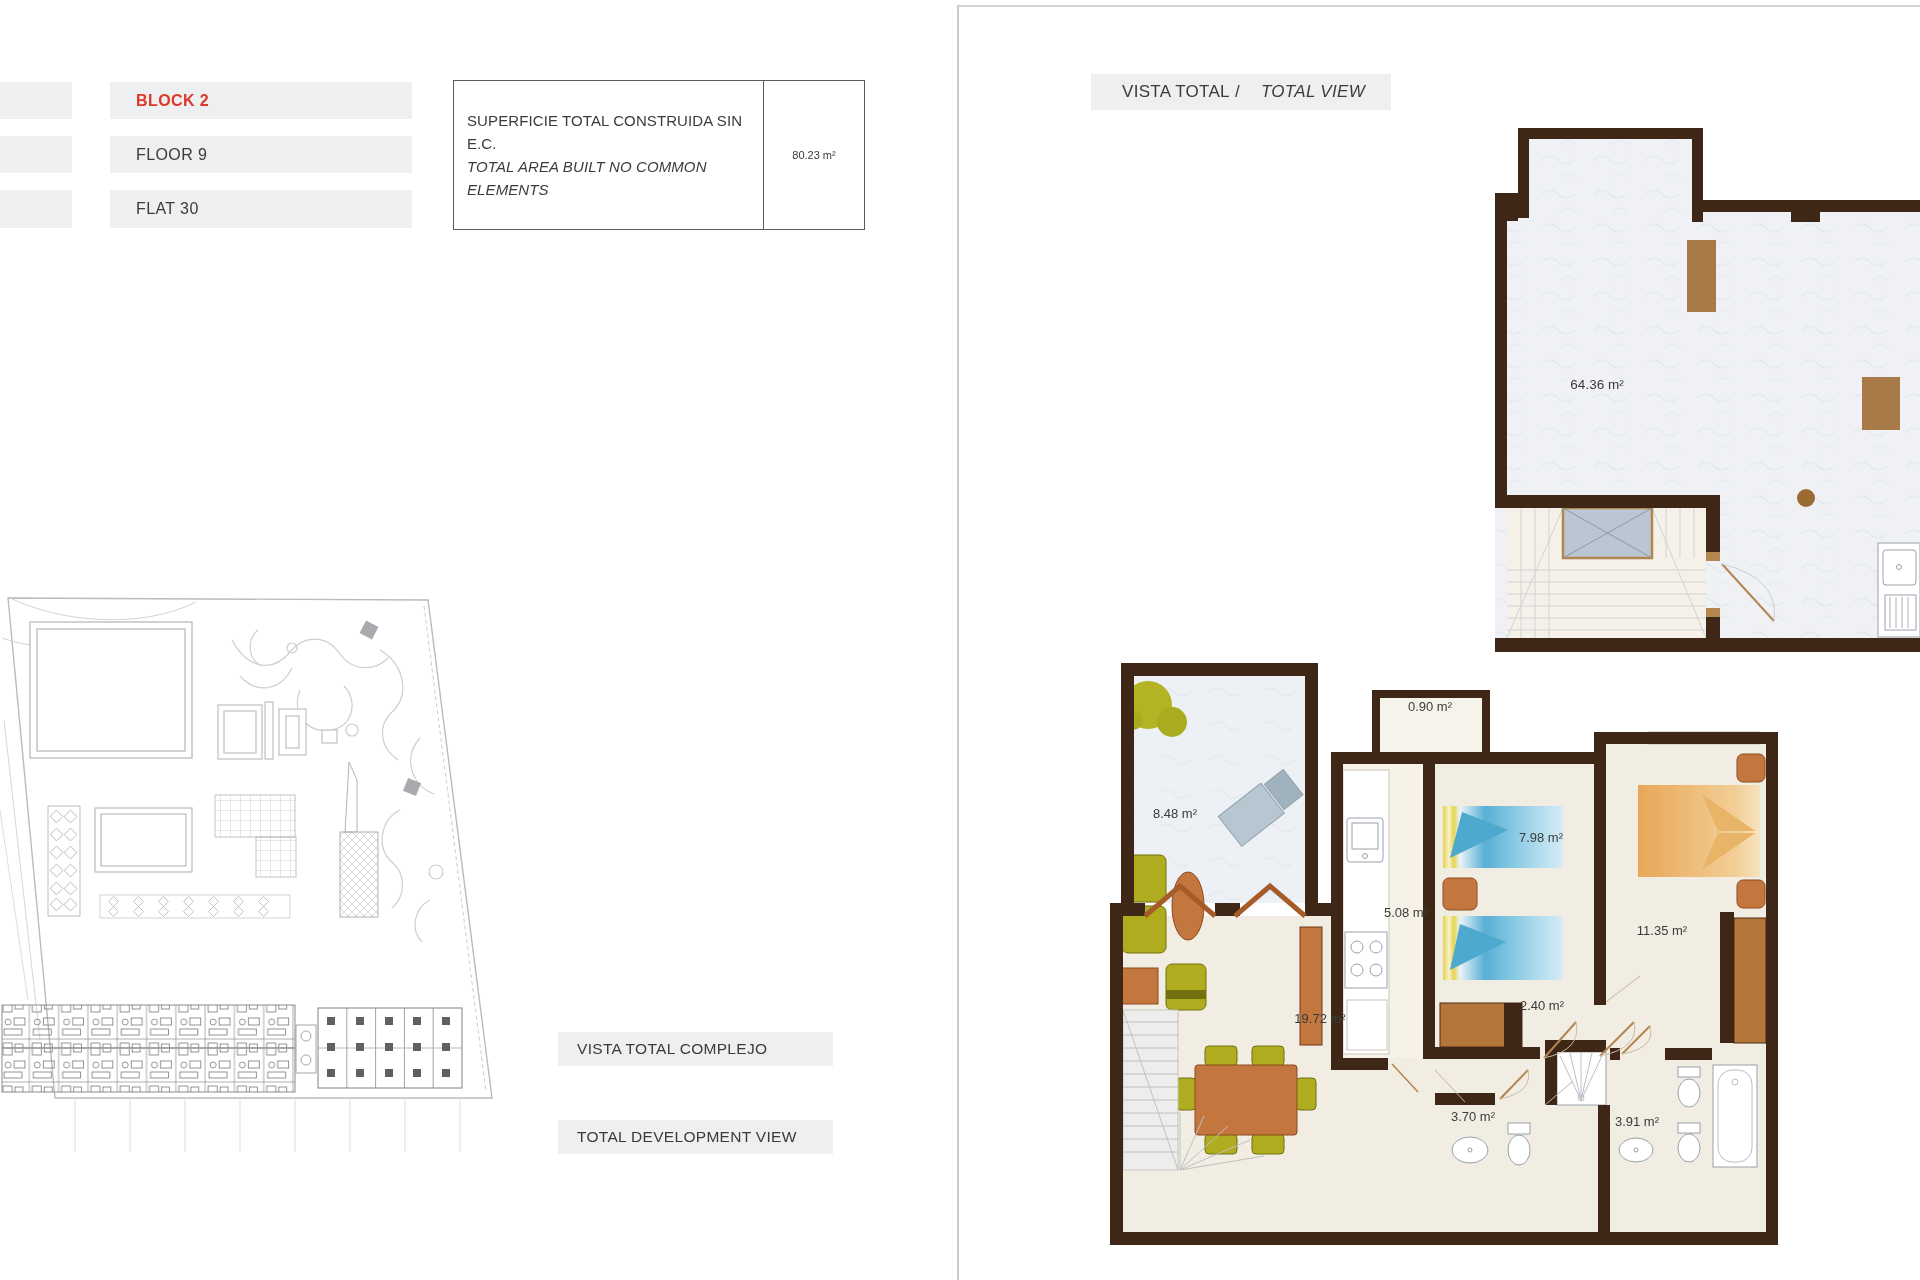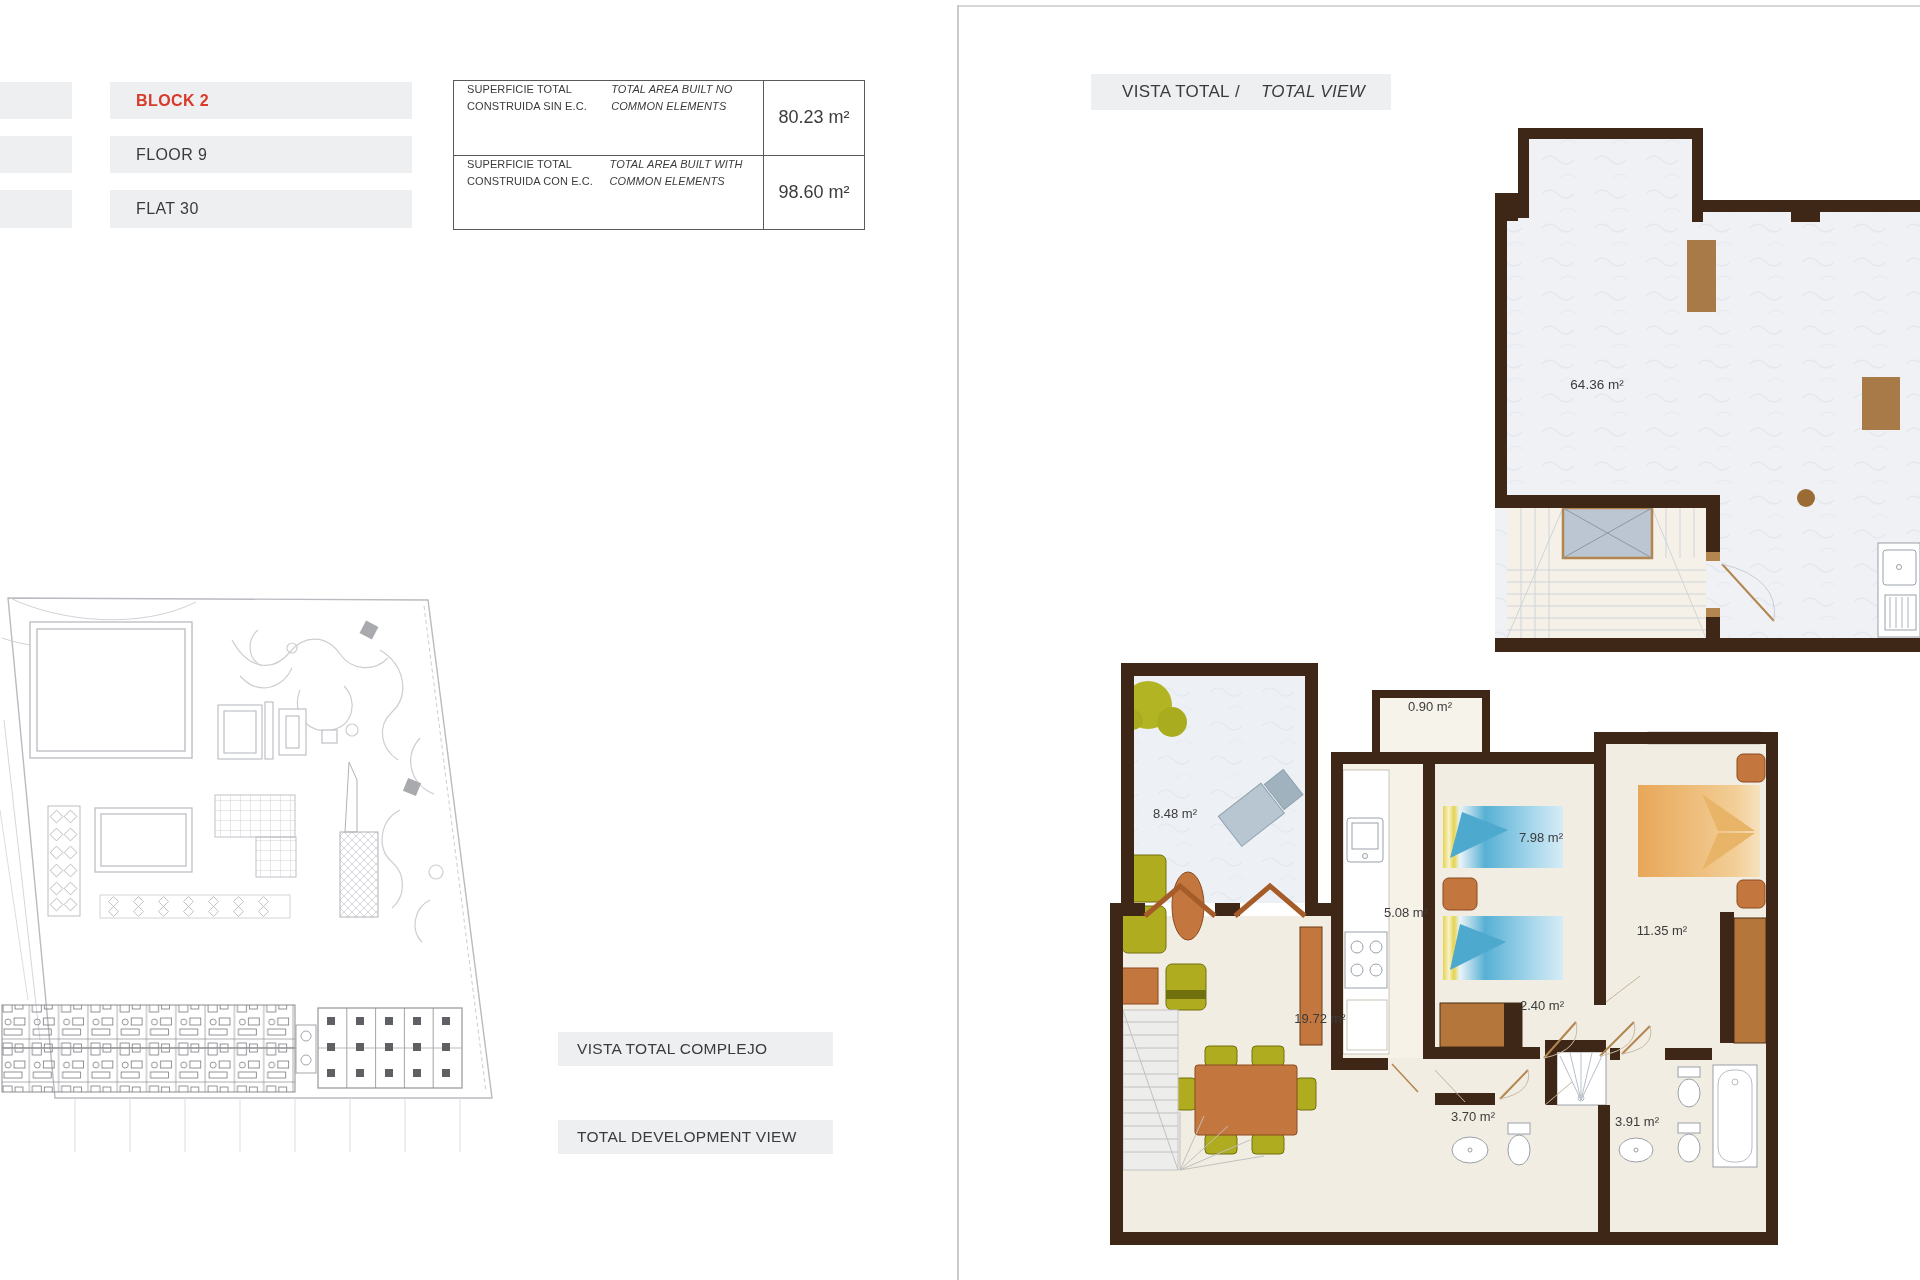--- a/index.html
+++ b/index.html
@@ -9,25 +9,25 @@
   .bar{position:absolute;background:#EEEFF1;display:flex;align-items:center;
        box-sizing:border-box;color:#3B3B3B;}
   .selector-bar{left:110px;width:302px;height:37px;padding-left:26px;
        font-size:16px;letter-spacing:.4px;}
   .stub{position:absolute;left:0;width:72px;height:37px;background:#EEEFF1;}
   .red-bold{color:#D93A2B;font-weight:bold;}
   .area-table{position:absolute;left:453px;top:80px;width:412px;height:150px;
        border:1px solid #595A5C;box-sizing:border-box;display:flex;flex-direction:column;}
   .area-row{flex:1;display:flex;}
   .area-row + .area-row{border-top:1px solid #595A5C;}
-  .cell-text{flex:1;display:flex;justify-content:center;
-       padding-left:13px;font-size:11px;letter-spacing:.1px;line-height:1.55;}
+  .cell-text{flex:1;display:flex;flex-direction:column;justify-content:center;
+       padding-left:13px;font-size:15px;letter-spacing:.1px;line-height:1.55;}
   .cell-text .en{font-style:italic;}
   .cell-value{width:100px;border-left:1px solid #595A5C;display:flex;
-       align-items:center;justify-content:center;font-size:18px;}
+       align-items:center;justify-content:center;font-size:11px;}
   .caption-bar{left:558px;width:275px;height:34px;padding-left:19px;font-size:15.5px;
        letter-spacing:.3px;}
   .header-bar{left:1091px;top:74px;width:300px;height:36px;padding-left:31px;
        font-size:17px;letter-spacing:.3px;}
   .header-bar .en{font-style:italic;margin-left:16px;}
   .divider-v{position:absolute;left:957px;top:5px;width:2px;height:1275px;background:#C9CACC;}
   .divider-h{position:absolute;left:957px;top:5px;width:963px;height:2px;background:#D5D6D8;}
   svg text.plan-label{font-size:13px;fill:#3B3B3B;text-anchor:middle;
        font-family:"Liberation Sans",sans-serif;}
   svg text.plan-label-big{font-size:13.5px;fill:#3B3B3B;text-anchor:middle;
@@ -50,27 +50,20 @@
   <span>FLAT 30</span>
 </div>
 
 <div class="area-table">
   <div class="area-row">
     <div class="cell-text">
       <span class="es">SUPERFICIE TOTAL CONSTRUIDA SIN E.C.</span>
       <span class="en">TOTAL AREA BUILT NO COMMON ELEMENTS</span>
     </div>
     <div class="cell-value">80.23 m²</div>
-  </div>
-  <div class="area-row">
-    <div class="cell-text">
-      <span class="es">SUPERFICIE TOTAL CONSTRUIDA CON E.C.</span>
-      <span class="en">TOTAL AREA BUILT WITH COMMON ELEMENTS</span>
-    </div>
-    <div class="cell-value">98.60 m²</div>
   </div>
 </div>
 
 <svg class="abs" style="left:0;top:480px" width="545" height="700" viewBox="0 0 545 700">
   <defs>
     <pattern id="grid10" width="10" height="10" patternUnits="userSpaceOnUse">
       <path d="M10,0 H0 V10" stroke="#C4C6CA" stroke-width="0.8" fill="none"></path>
     </pattern>
     <pattern id="hatch" width="8" height="8" patternUnits="userSpaceOnUse">
       <path d="M0,8 L8,0 M0,0 L8,8" stroke="#C4C6CA" stroke-width="0.7" fill="none"></path>

